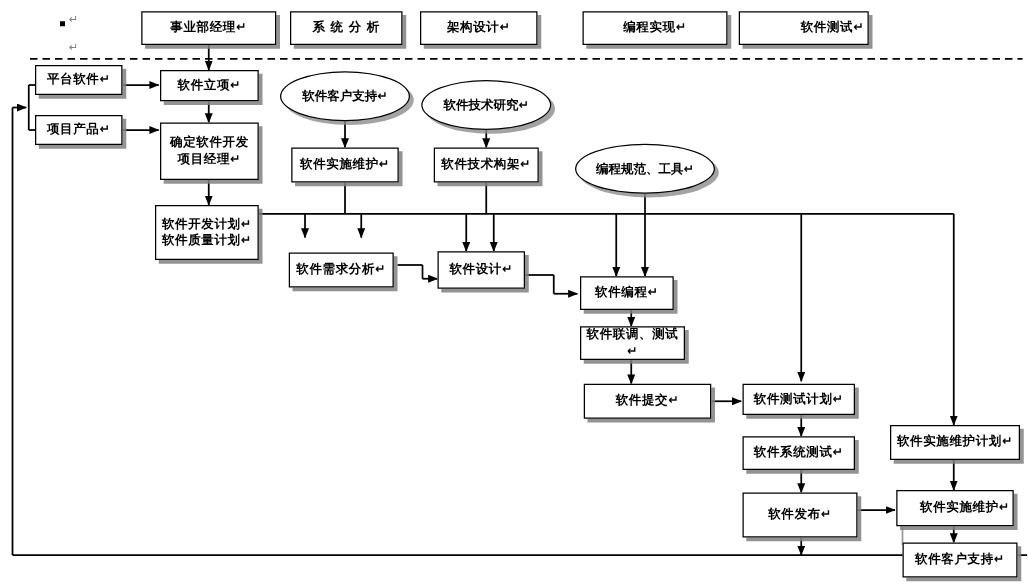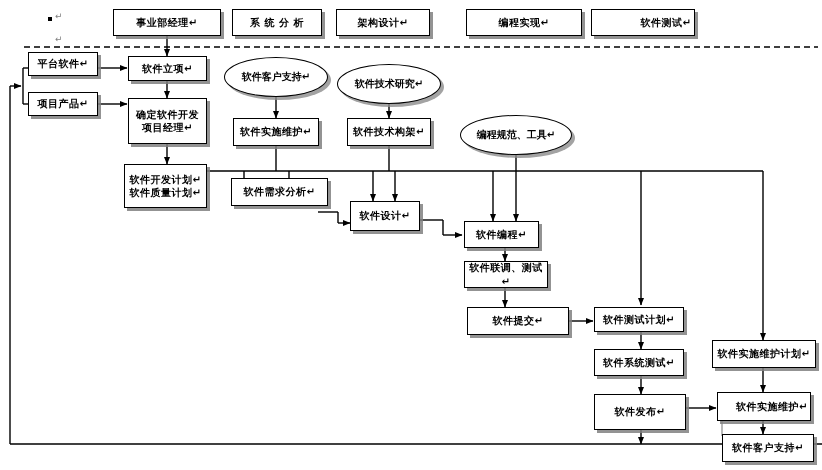--- a/index.html
+++ b/index.html
@@ -145,21 +145,21 @@
   <div class="ell" style="left:460px;top:115px;width:112px;height:40px;">
     <span>编程规范、工具↵</span>
     </div>
 
   <div class="node sm" style="left:233px;top:118px;width:86px;height:28px;">
     <span>软件实施维护↵</span>
     </div>
   <div class="node sm" style="left:347px;top:118px;width:84px;height:28px;">
     <span>软件技术构架↵</span>
     </div>
-  <div class="node sm" style="left:231px;top:178px;width:97px;height:28px;">
+  <div class="node sm" style="left:231px;top:202px;width:84px;height:28px;">
     <span>软件需求分析↵</span>
     </div>
   <div class="node sm" style="left:350px;top:201px;width:70px;height:30px;">
     <span>软件设计↵</span>
     </div>
 
   <div class="node sm" style="left:464px;top:221px;width:75px;height:27px;">
     <span>软件编程↵</span>
     </div>
   <div class="node sm" style="left:464px;top:261px;width:84px;height:27px;">

